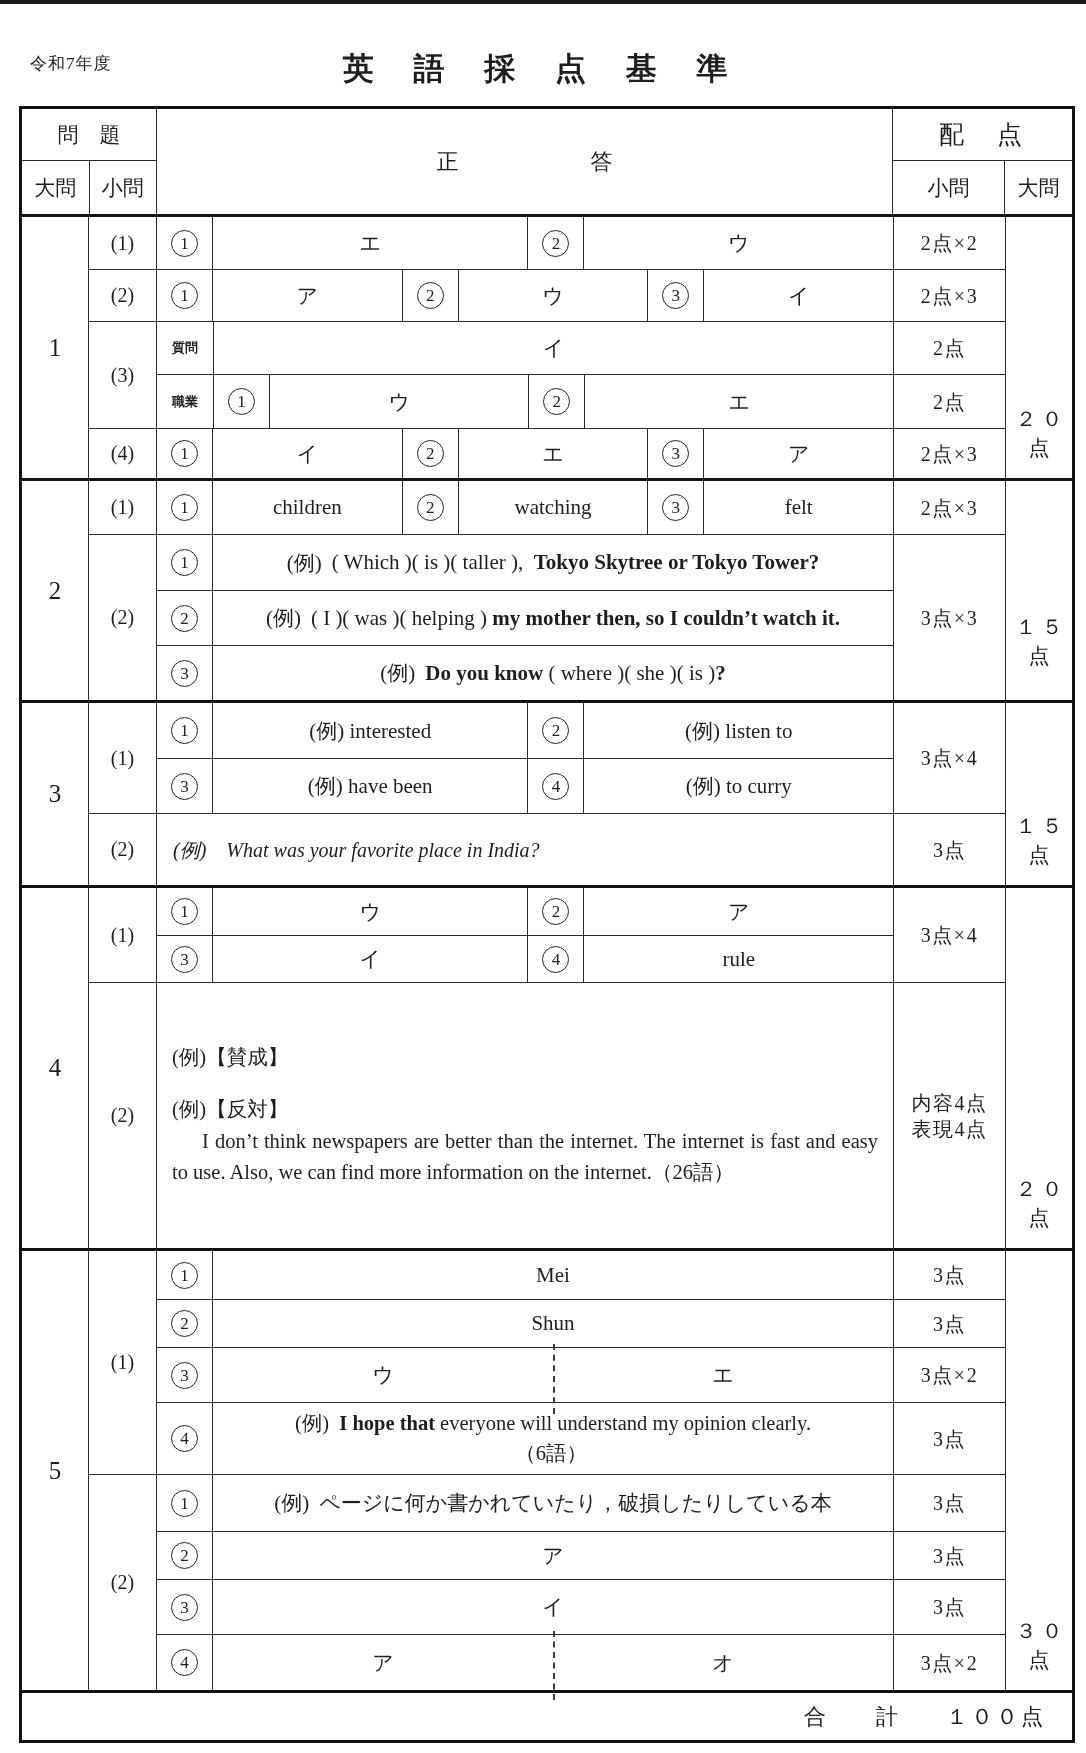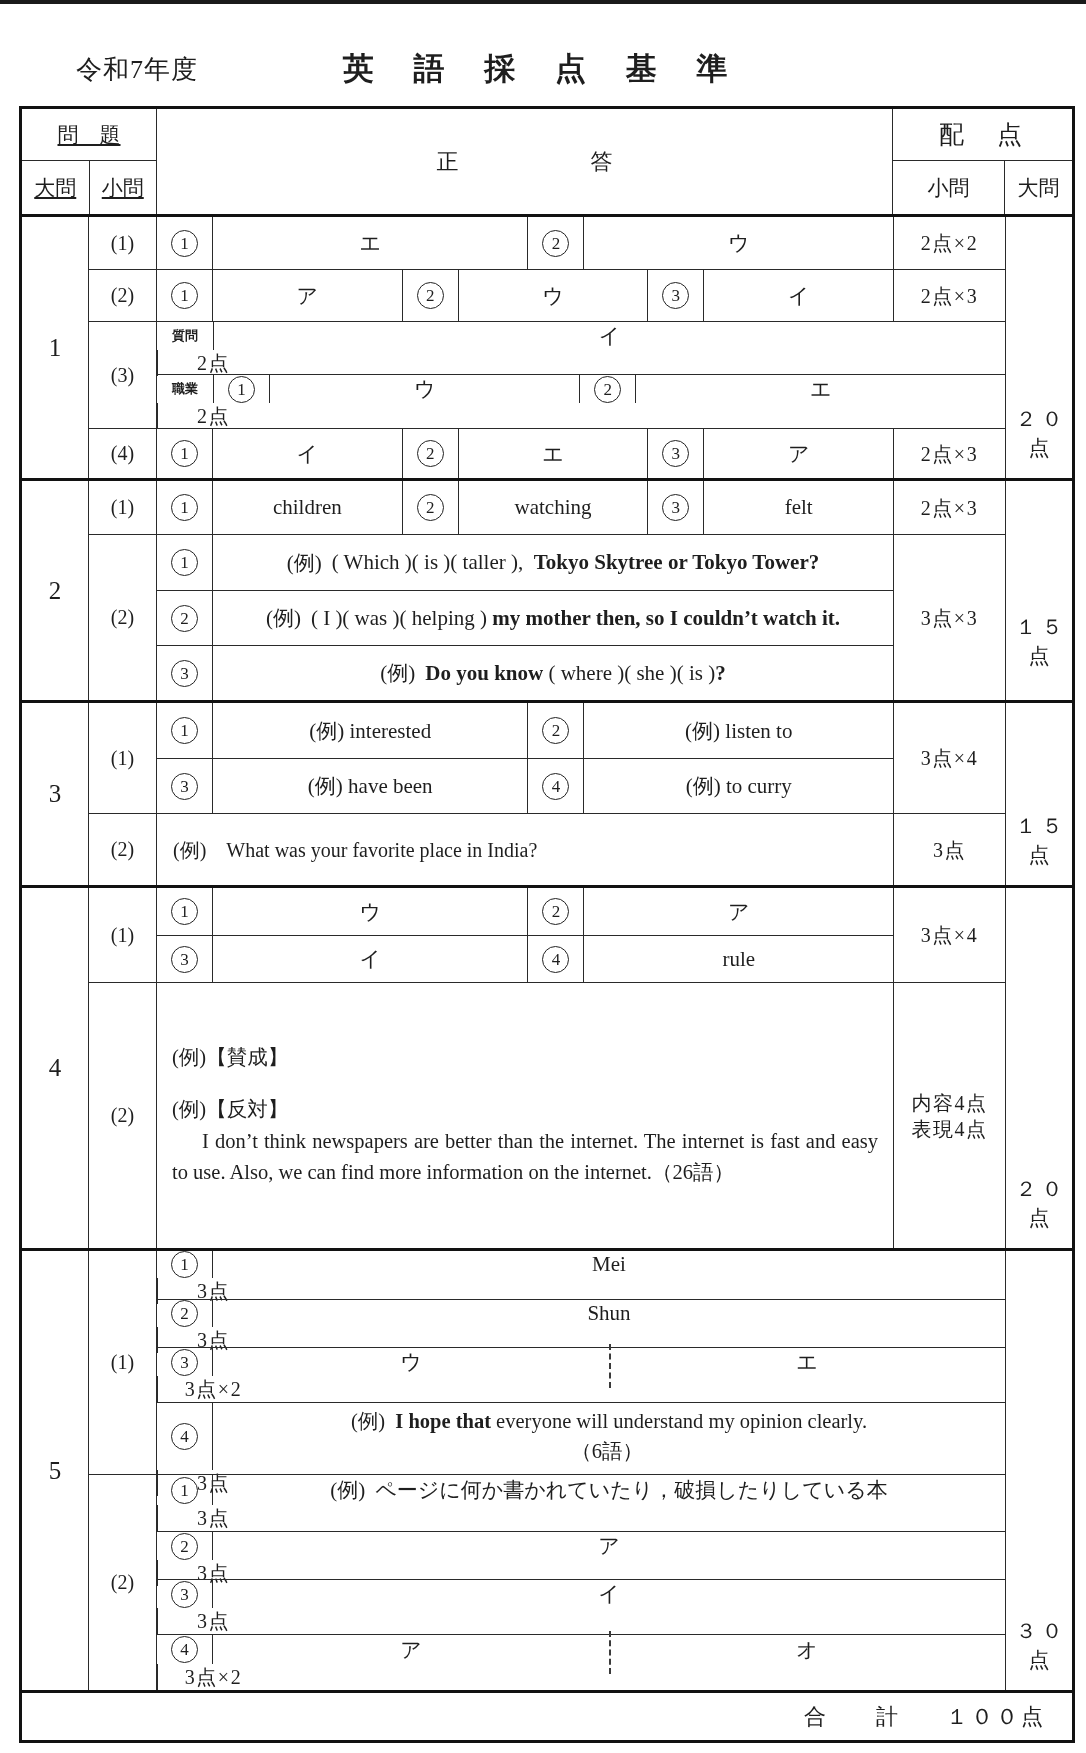--- a/index.html
+++ b/index.html
@@ -5,35 +5,35 @@
   html,body{margin:0;padding:0;background:#e8e8e8;}
   .page{
     position:relative;
     width:1086px;height:1753px;
     background:#ffffff;
     overflow:hidden;
     font-family:"Liberation Serif","DejaVu Serif",serif;
     color:#1e1e1e;
   }
   .scan-top{position:absolute;top:0;left:0;width:100%;height:4px;background:#1a1a1a;}
-  .year{position:absolute;left:30px;top:52px;font-size:26px;letter-spacing:1px;margin-left:46px;}
+  .year{position:absolute;left:30px;top:52px;font-size:17px;letter-spacing:1px;}
   .title{position:absolute;left:0;top:48px;width:100%;margin:0;text-align:center;
     font-size:31px;font-weight:600;letter-spacing:16px;}
   
   .gtable{
     position:absolute;left:19px;top:106px;width:1056px;
     border:3px solid #121212;
     box-sizing:border-box;
     background:#fff;
     font-size:20px;
   }
   .gtable *{box-sizing:border-box;}
   
   .hdr{display:flex;}
-  .hdr-left{width:135px;border-right:1.5px solid #2a2a2a;display:flex;flex-direction:column;text-decoration:underline;}
+  .hdr-left{width:135px;border-right:1.5px solid #2a2a2a;display:flex;flex-direction:column;}
   .hdr-mondai{height:52px;border-bottom:1.5px solid #2a2a2a;display:flex;align-items:center;justify-content:center;font-size:21px;}
   .hdr-sub{height:53px;display:flex;}
   .hdr-sub>div{flex:1;display:flex;align-items:center;justify-content:center;font-size:21px;}
   .hdr-sub>div:first-child{border-right:1.5px solid #2a2a2a;}
   .hdr-seitou{flex:1;border-right:1.5px solid #2a2a2a;display:flex;align-items:center;justify-content:center;font-size:22px;}
   .hdr-right{width:179px;display:flex;flex-direction:column;}
   .hdr-haiten{height:52px;border-bottom:1.5px solid #2a2a2a;display:flex;align-items:center;justify-content:center;font-size:25px;letter-spacing:4px;}
   .hdr-right .hdr-sub>div:first-child{flex:1.65;}
   
   .sec{display:flex;border-top:3px solid #121212;}
@@ -49,32 +49,32 @@
   .aarea>*{display:flex;align-items:center;justify-content:center;}
   .aarea>*:not(:last-child){border-right:1.5px solid #2a2a2a;}
   .ncol{width:56px;flex:none;}
   .lblcol{width:57px;flex:none;font-family:"Liberation Sans","DejaVu Sans",sans-serif;font-size:13px;font-weight:bold;}
   .acell{flex:1;font-size:21px;min-width:0;}
   .pcell{width:112px;flex:none;border-left:1.5px solid #2a2a2a;display:flex;align-items:center;justify-content:center;font-size:20px;letter-spacing:1.5px;text-align:center;line-height:1.3;}
   
   .grow{display:flex;}
   .gcol{flex:1;display:flex;flex-direction:column;min-width:0;}
   .gcol>*+*{border-top:1.5px solid #2a2a2a;}
-  .grow-row{display:flex;flex-direction:column;}
+  .grow-row{display:flex;}
   .grow-row>.aarea{flex:1;}
   
   .cn{width:27px;height:27px;border:1.6px solid #222;border-radius:50%;display:inline-flex;align-items:center;justify-content:center;font-size:17px;line-height:1;flex:none;}
   
   .tcell{flex:1;display:flex;align-items:center;font-size:21px;padding:0 14px;min-width:0;}
   .tcell .rei{margin-right:10px;flex:none;}
   .b{font-weight:bold;text-align:center;}
   .dashline{position:absolute;left:50%;top:-4px;bottom:-12px;width:0;border-left:2px dashed #3a3a3a;z-index:2;}
   .half{flex:1;display:flex;align-items:center;justify-content:center;font-size:21px;}
   
-  .blockcell{flex:1;display:flex;flex-direction:column;justify-content:center;padding:8px 16px;font-size:20px;line-height:1.5;min-width:0;}
+  .blockcell{flex:1;display:flex;flex-direction:column;justify-content:center;padding:8px 16px;font-size:20px;line-height:1.5;min-width:0;font-style:italic;}
   .blockcell .line{white-space:nowrap;}
   .essay{flex:1;display:flex;flex-direction:column;justify-content:center;padding:12px 15px;font-size:20.5px;line-height:1.55;min-width:0;}
   .essay p{margin:0;text-align:justify;text-indent:30px;}
   .essay .ehead{margin-top:20px;}
   .essay .ehead:first-child{margin-top:0;}
   .hopecell{flex:1;display:flex;flex-direction:column;justify-content:center;padding:4px 12px;font-size:20.5px;line-height:1.45;min-width:0;}
   .hopecell .l2{text-align:right;padding-right:4px;}
   
   .tfoot{border-top:3px solid #121212;height:50px;display:flex;align-items:center;justify-content:flex-end;padding-right:26px;font-size:22px;}
   .tfoot .sum-label{letter-spacing:2px;margin-right:46px;}

